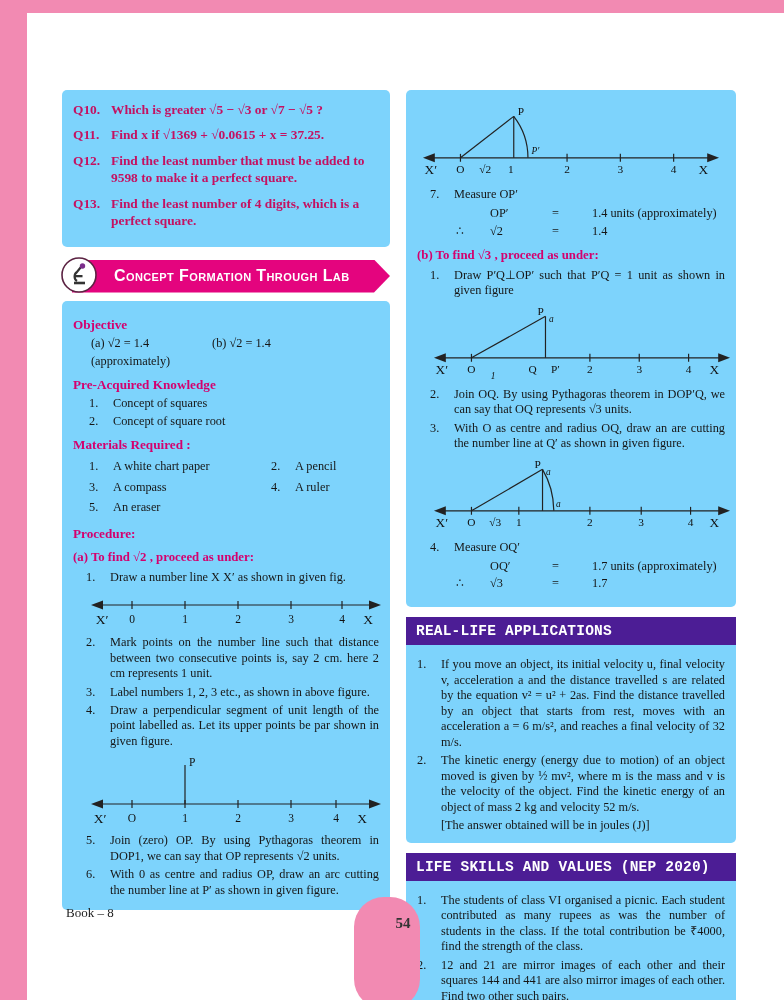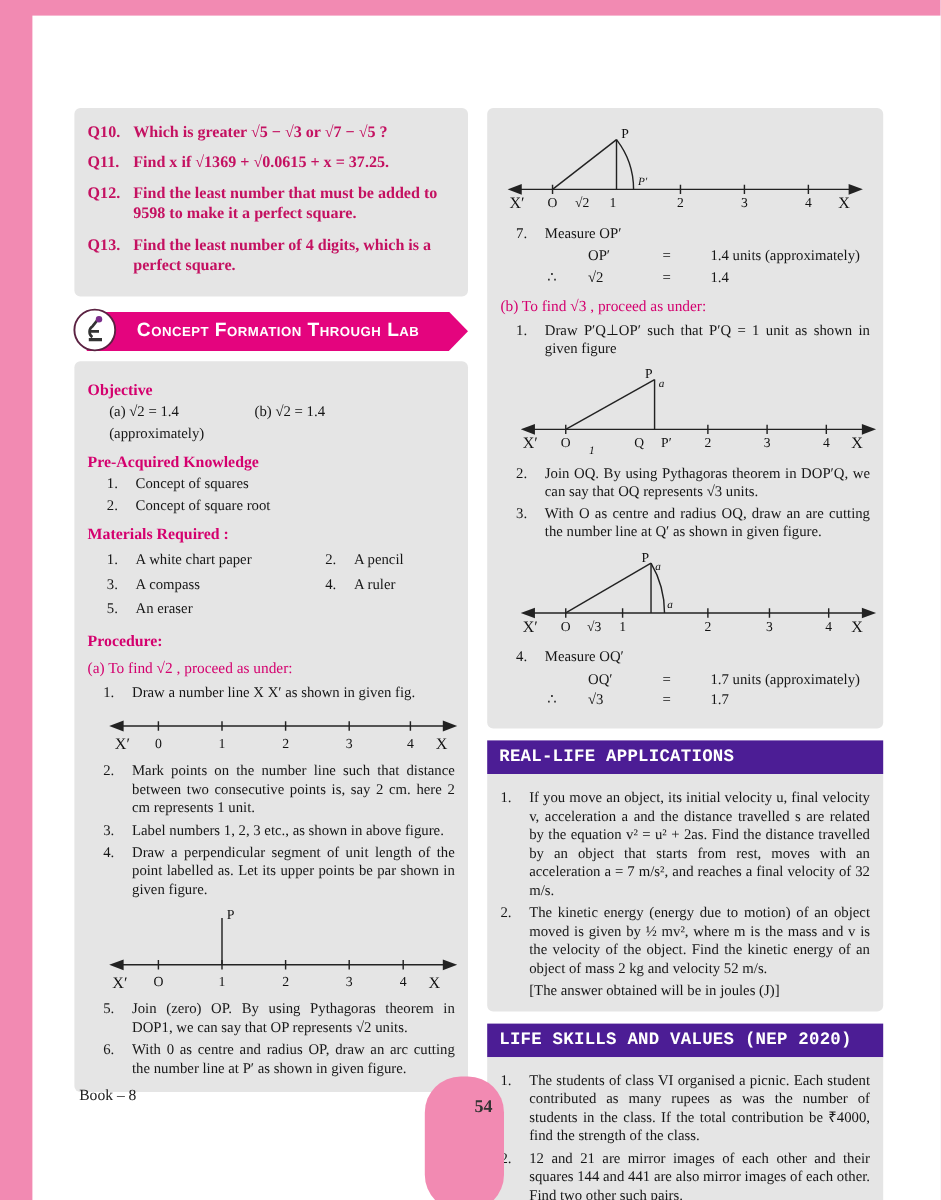--- a/index.html
+++ b/index.html
@@ -3,21 +3,21 @@
 <meta charset="utf-8">
 <style>
   html,body{margin:0;padding:0;background:#e9e9e9;}
   .page{position:relative;width:784px;height:1000px;background:#ffffff;overflow:hidden;
         font-family:"Liberation Serif",serif;color:#161616;font-size:12.3px;line-height:1.27;}
   .top-bar{position:absolute;left:0;top:0;width:100%;height:13px;background:#f28ab2;}
   .left-bar{position:absolute;left:0;top:0;width:27px;height:100%;background:#f28ab2;}
   .content{position:absolute;left:62px;top:90px;width:674px;display:flex;gap:16px;align-items:flex-start;}
   .col-left{width:328px;display:flex;flex-direction:column;}
   .col-right{width:330px;display:flex;flex-direction:column;}
-  .panel{background:#e5e5e5;border-radius:5px;padding:9px 11px;}
+  .panel{background:#7dd3fc;border-radius:5px;padding:9px 11px;}
   
   .q{display:flex;margin:2px 0 8px 0;}
   .qn{flex:0 0 38px;font-weight:bold;color:#c41161;font-size:13.4px;}
   .qt{font-weight:bold;color:#c41161;font-size:13.4px;line-height:1.3;}
   
   .banner-wrap{position:relative;margin:13px 0 10px 2px;height:31px;}
   .banner{position:absolute;left:8px;right:0;top:0;height:33px;background:#e4047e;
           clip-path:polygon(0 0,calc(100% - 16px) 0,100% 50%,calc(100% - 16px) 100%,0 100%);
           display:flex;align-items:center;padding-left:42px;box-sizing:border-box;
           filter:drop-shadow(3px 3px 0 #3c3c3c);}
@@ -26,21 +26,21 @@
   .lab-icon{position:absolute;left:-4px;top:-4px;width:38px;height:38px;z-index:2;}
   
   .mhead{color:#d4006e;font-weight:bold;font-size:13.2px;margin:7px 0 3px 0;}
   .indent{padding-left:18px;}
   .obj-row{display:flex;gap:63px;padding-left:18px;margin:2px 0;}
   .list{padding-left:16px;}
   .li{display:flex;margin:2.5px 0;}
   .li .n{flex:0 0 24px;}
   .li .txt{flex:1;text-align:justify;}
   .mat-grid{display:grid;grid-template-columns:182px 1fr;padding-left:16px;}
-  .subhead{color:#d4006e;font-weight:normal;font-size:12.8px;margin:7px 0 4px 0;}
+  .subhead{color:#d4006e;font-weight:bold;font-size:12.8px;margin:7px 0 4px 0;}
   .steps{padding-left:13px;}
   
   .fig{display:block;margin:5px auto 5px auto;}
   .fig text{fill:#111;font-family:"Liberation Serif",serif;}
   .fig .t{font-size:11.5px;text-anchor:middle;}
   .fig .tp{font-size:11.5px;}
   .fig .tsm{font-size:9.5px;text-anchor:middle;font-style:italic;}
   .fig .tb{font-size:13.5px;text-anchor:middle;}
   .ln{stroke:#222;stroke-width:1.2;fill:none;}
   .ar{fill:#222;}
@@ -342,21 +342,21 @@
             <span>=</span>
             <span>1.7</span>
           </div>
         </div>
       </section>
 
       <div class="gray-banner">REAL-LIFE APPLICATIONS</div>
       <section class="panel">
         <div class="li">
           <span class="n">1.</span>
-          <span class="txt">If you move an object, its initial velocity u, final velocity v, acceleration a and the distance travelled s are related by the equation v² = u² + 2as. Find the distance travelled by an object that starts from rest, moves with an acceleration a = 7 m/s², and reaches a final velocity of 32 m/s.</span>
+          <span class="txt">If you move an object, its initial velocity u, final velocity v, acceleration a and the distance travelled s are related by the equation v² = u² + 2as. Find the distance travelled by an object that starts from rest, moves with an acceleration a = 6 m/s², and reaches a final velocity of 32 m/s.</span>
         </div>
         <div class="li">
           <span class="n">2.</span>
           <span class="txt">The kinetic energy (energy due to motion) of an object moved is given by ½ mv², where m is the mass and v is the velocity of the object. Find the kinetic energy of an object of mass 2 kg and velocity 52 m/s.</span>
         </div>
         <div class="note">[The answer obtained will be in joules (J)]</div>
       </section>
 
       <div class="gray-banner">LIFE SKILLS AND VALUES (NEP 2020)</div>
       <section class="panel">

